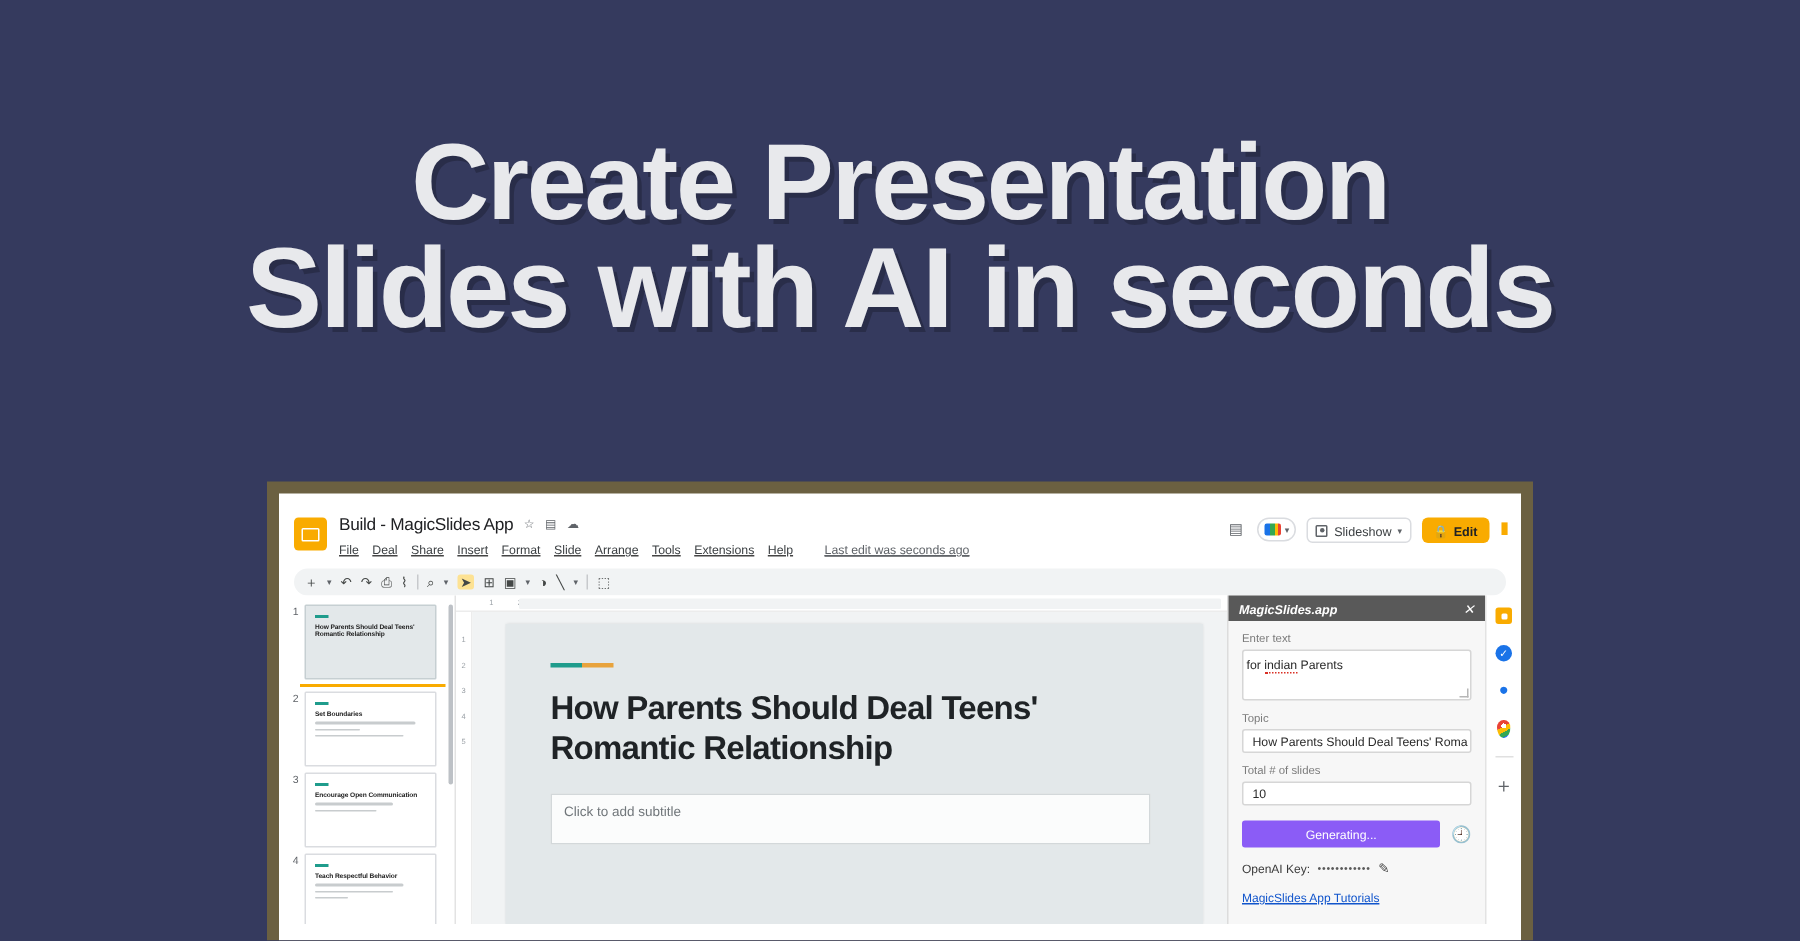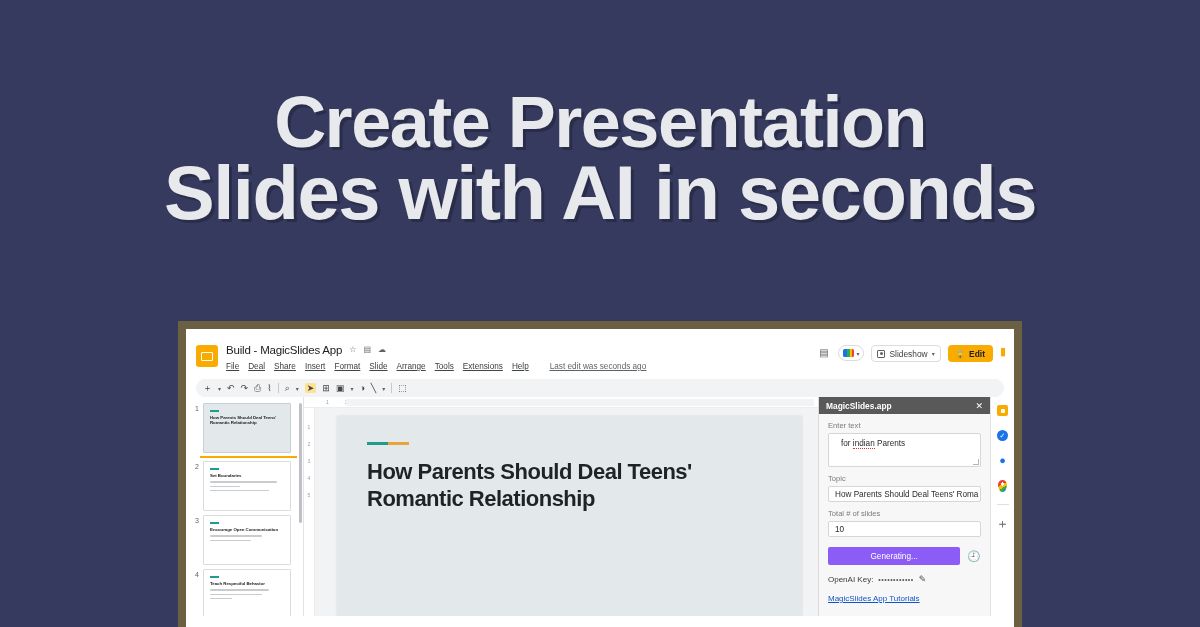--- a/index.html
+++ b/index.html
@@ -183,29 +183,29 @@
   }
 
   
   .ms-panel {
     width: 172px; flex: none; background: #f7f7f7;
     border-left: 1px solid #dcdcdc; display: flex; flex-direction: column;
   }
   .ms-head {
     height: 17px; background: #595959; color: #fff;
     display: flex; align-items: center; justify-content: space-between;
-    padding: 0 7px; font-size: 8.4px; font-weight: bold;
+    padding: 0 7px; font-size: 8.4px; font-weight: bold; font-style: italic;
   }
   .ms-close { font-size: 9px; font-weight: normal; }
   .ms-body { padding: 7px 9px 0 9px; }
   .ms-label { font-size: 7.6px; color: #7b7b7b; margin-bottom: 3px; }
   .ms-textarea {
     width: 100%; height: 34px; background: #fff;
     border: 1px solid #d6d6d6; border-radius: 2px;
-    font-size: 8.2px; color: #2a2a2a; padding: 5px 12px;
+    font-size: 8.2px; color: #2a2a2a; padding: 5px 2px;
     position: relative;
   }
   .ms-textarea .spell { border-bottom: 1.5px dotted #d93025; }
   .ms-textarea::after {
     content: ""; position: absolute; right: 1px; bottom: 1px;
     width: 5px; height: 5px;
     border-right: 1px solid #b6b6b6; border-bottom: 1px solid #b6b6b6;
   }
   .ms-input {
     width: 100%; height: 16px; background: #fff;
@@ -424,20 +424,21 @@
           <span>5</span>
         </div>
 
         <div class="stage">
           <div class="slide">
             <div class="slide-accent">
               <span class="a1"></span>
                 <span class="a2"></span>
             </div>
             <div class="slide-title">How Parents Should Deal Teens' Romantic Relationship</div>
+            <div class="subtitle-box">Click to add subtitle</div>
           </div>
         </div>
       </div>
 
       <div class="ms-panel">
         <div class="ms-head">
           <span>MagicSlides.app</span>
           <span class="ms-close">✕</span>
         </div>
         <div class="ms-body">

